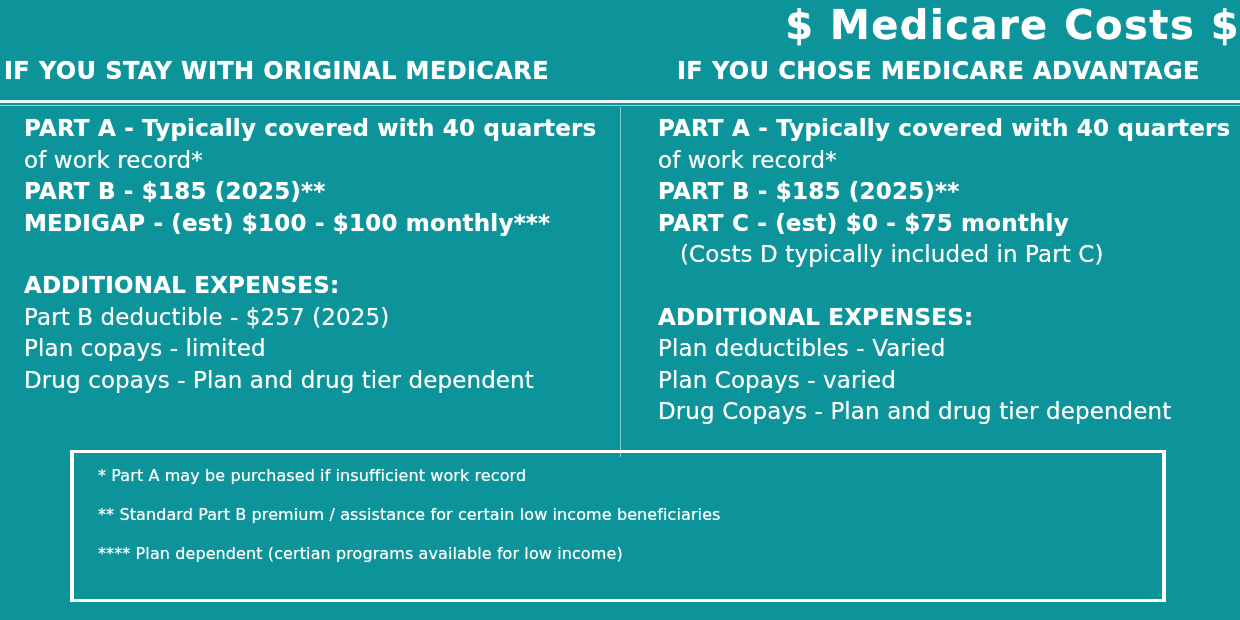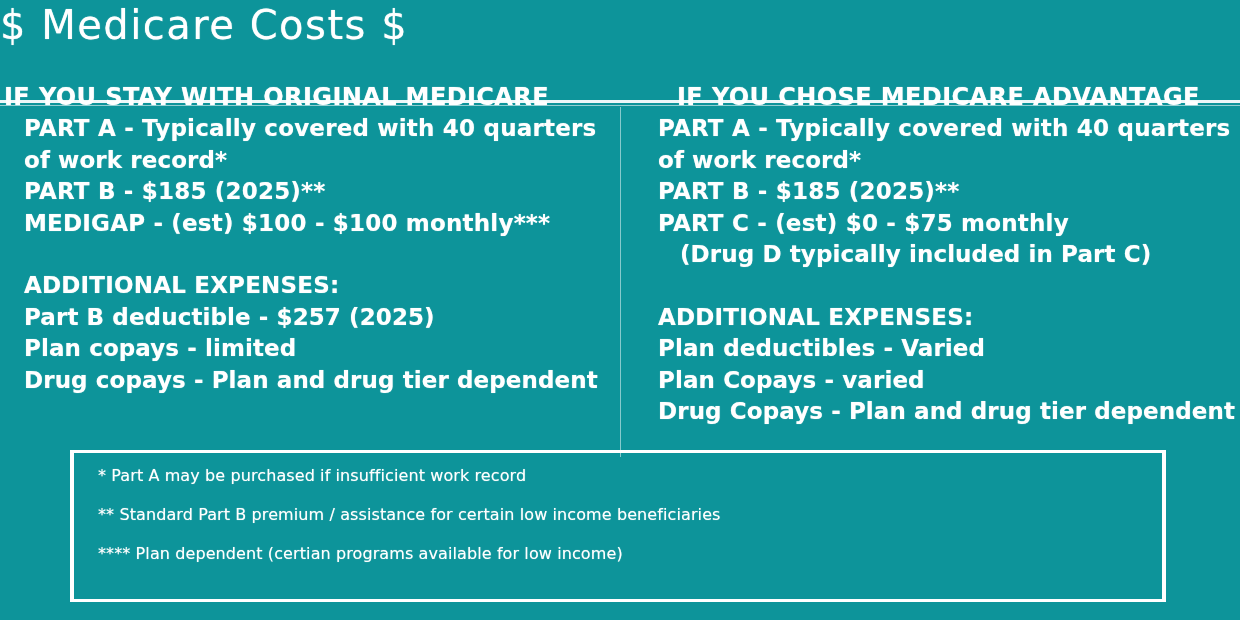--- a/index.html
+++ b/index.html
@@ -13,34 +13,35 @@
     background:#0d949a;
     font-family:"DejaVu Sans", sans-serif;
     color:#ffffff;
     position:relative;
   }
 
   
   #infographic-title {
     position:absolute;
     top:2px; left:0; width:1240px;
-    text-align:left;
+    text-align:right;
     font-family:"DejaVu Sans", sans-serif;
     font-size:40px;
-    font-weight:normal;
+    font-weight:bold;
     letter-spacing:1.5px;
     color:#ffffff;
     text-shadow:0 0 1px rgba(255,255,255,.75);
     white-space:nowrap;
+    padding-left:38px;
   }
 
   
   #column-headings {
     position:absolute;
-    top:83px; left:0; width:1016px;
+    top:57px; left:0; width:1016px;
     height:30px;
   }
   .col-heading {
     position:absolute;
     top:0;
     font-size:24px;
     font-weight:bold;
     letter-spacing:0.4px;
     white-space:nowrap;
     text-shadow:0 0 1px rgba(255,255,255,.7);
@@ -78,21 +79,20 @@
   }
   #column-original  { left:24px;  width:588px; }
   #column-advantage { left:658px; width:576px; }
 
   .line {
     font-size:23px;
     line-height:31.5px;
     white-space:nowrap;
     letter-spacing:0.1px;
     text-shadow:0 0 1px rgba(255,255,255,.55);
-    font-weight:bold;
   }
   .line.caps { font-weight:bold; letter-spacing:0.2px; }
   .line.indent { padding-left:22px; }
   .spacer { height:31px; }
 
   
   #footnote-box {
     position:absolute;
     left:70px; top:450px;
     width:1096px; height:152px;
@@ -140,21 +140,21 @@
   <div class="line">Part B deductible - $257 (2025)</div>
   <div class="line">Plan copays - limited</div>
   <div class="line">Drug copays - Plan and drug tier dependent</div>
 </div>
 
 <div class="column" id="column-advantage">
   <div class="line caps">PART A - Typically covered with 40 quarters</div>
   <div class="line">of work record*</div>
   <div class="line caps">PART B - $185 (2025)**</div>
   <div class="line caps">PART C - (est) $0 - $75 monthly</div>
-  <div class="line indent">(Drug D typically included in Part C)</div>
+  <div class="line indent">(Costs D typically included in Part C)</div>
   <div class="spacer"></div>
   <div class="line caps">ADDITIONAL EXPENSES:</div>
   <div class="line">Plan deductibles - Varied</div>
   <div class="line">Plan Copays - varied</div>
   <div class="line">Drug Copays - Plan and drug tier dependent</div>
 </div>
 
 <div id="footnote-box">
   <div id="footnote-list">
     <div class="footnote">* Part A may be purchased if insufficient work record</div>

